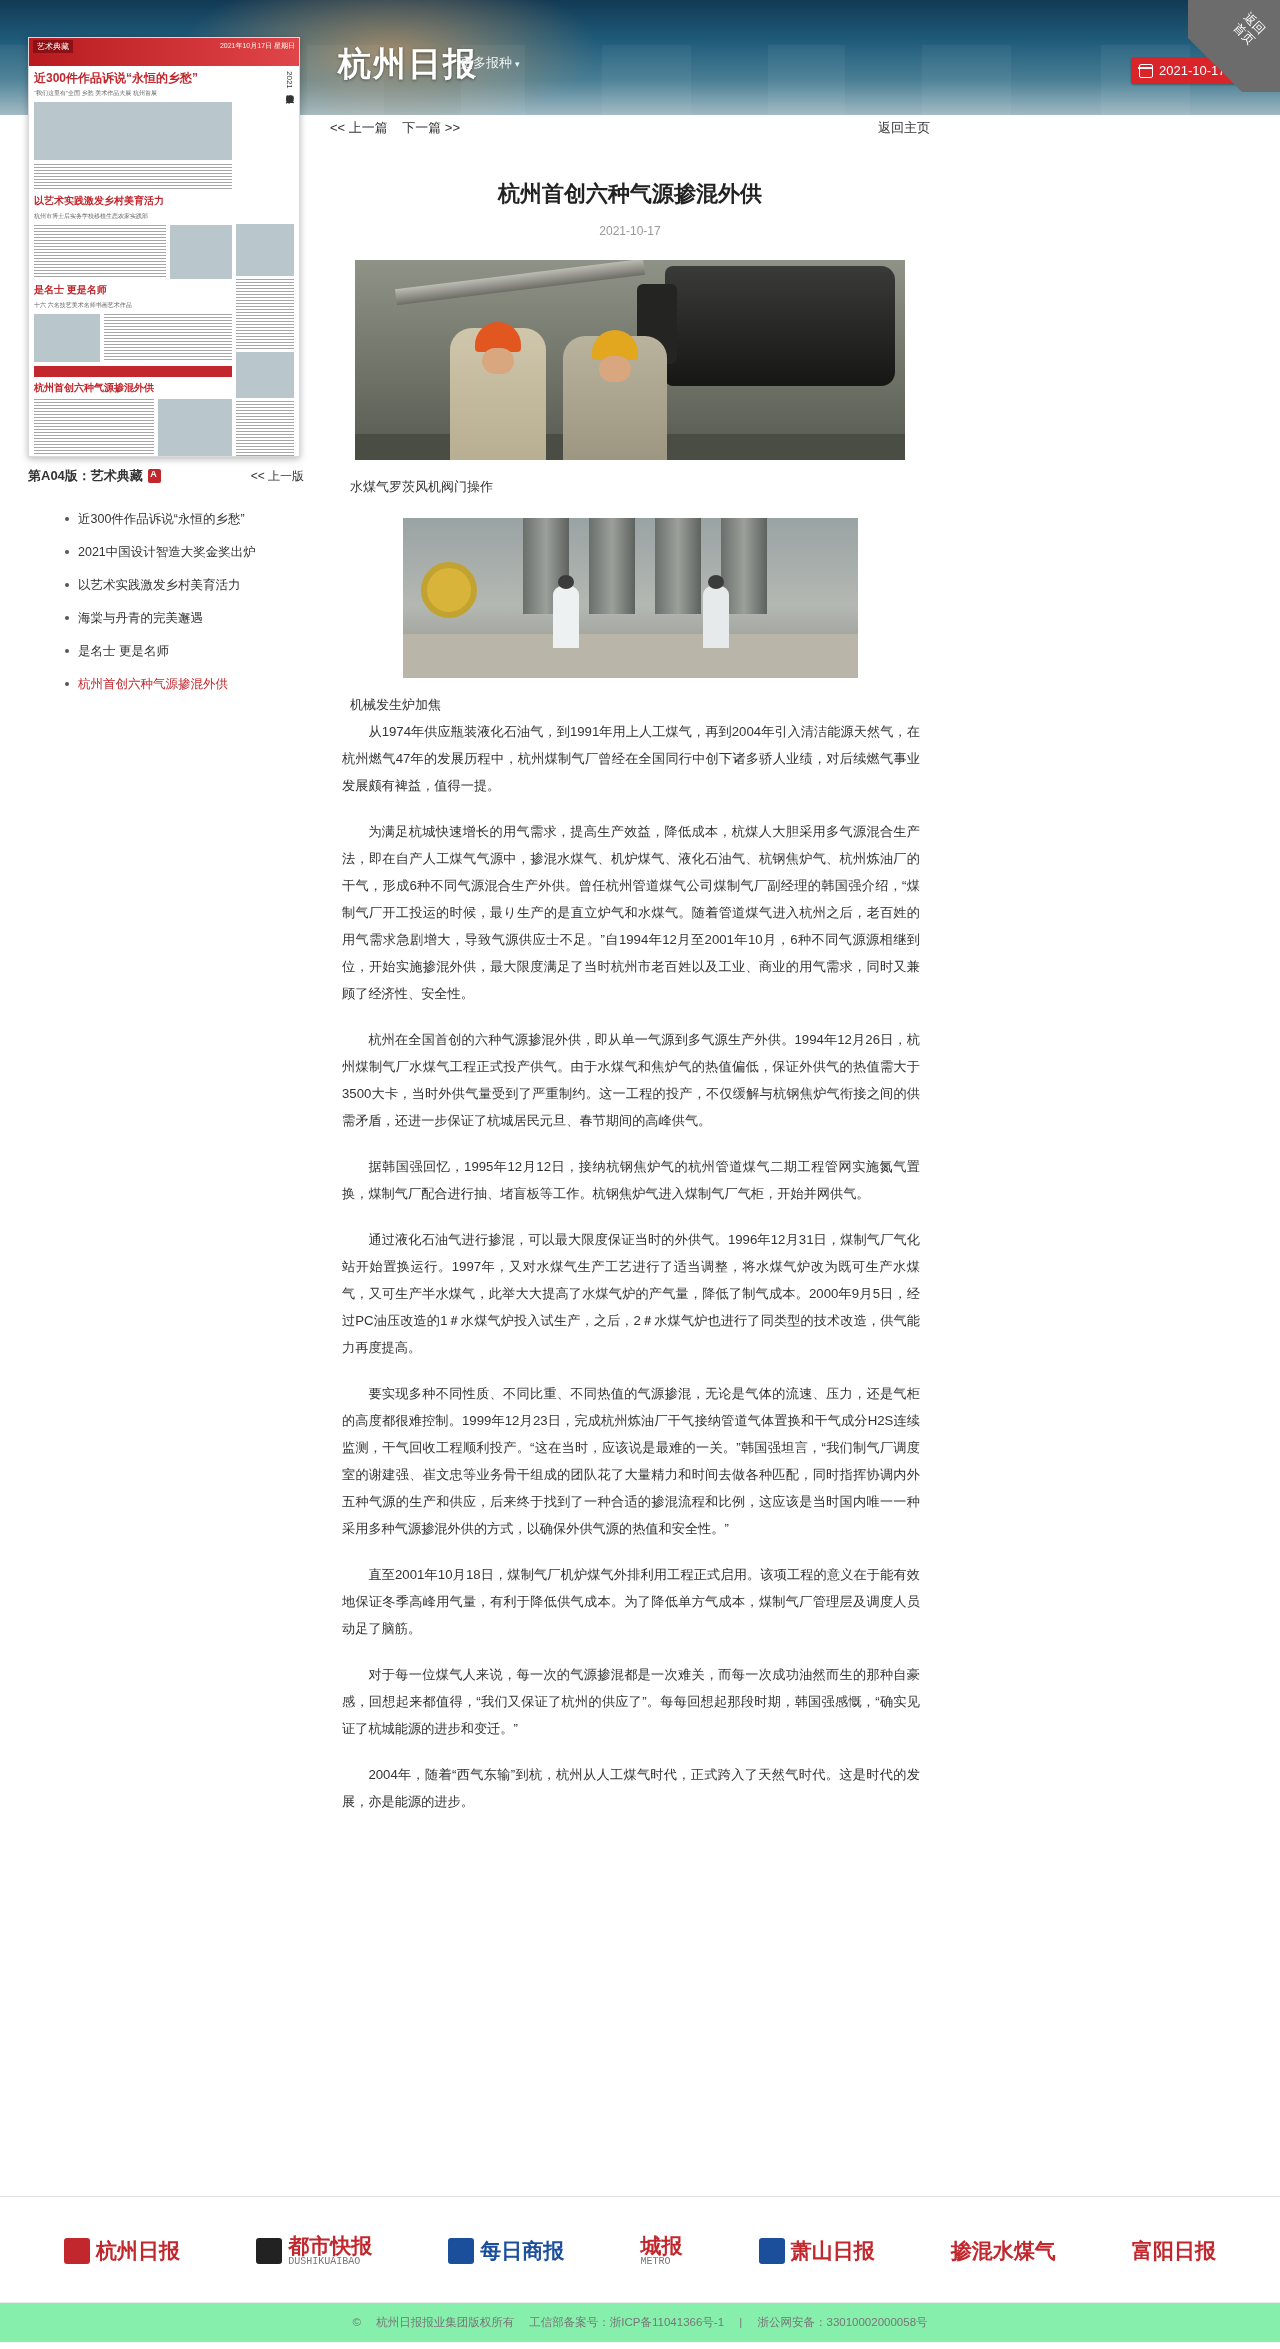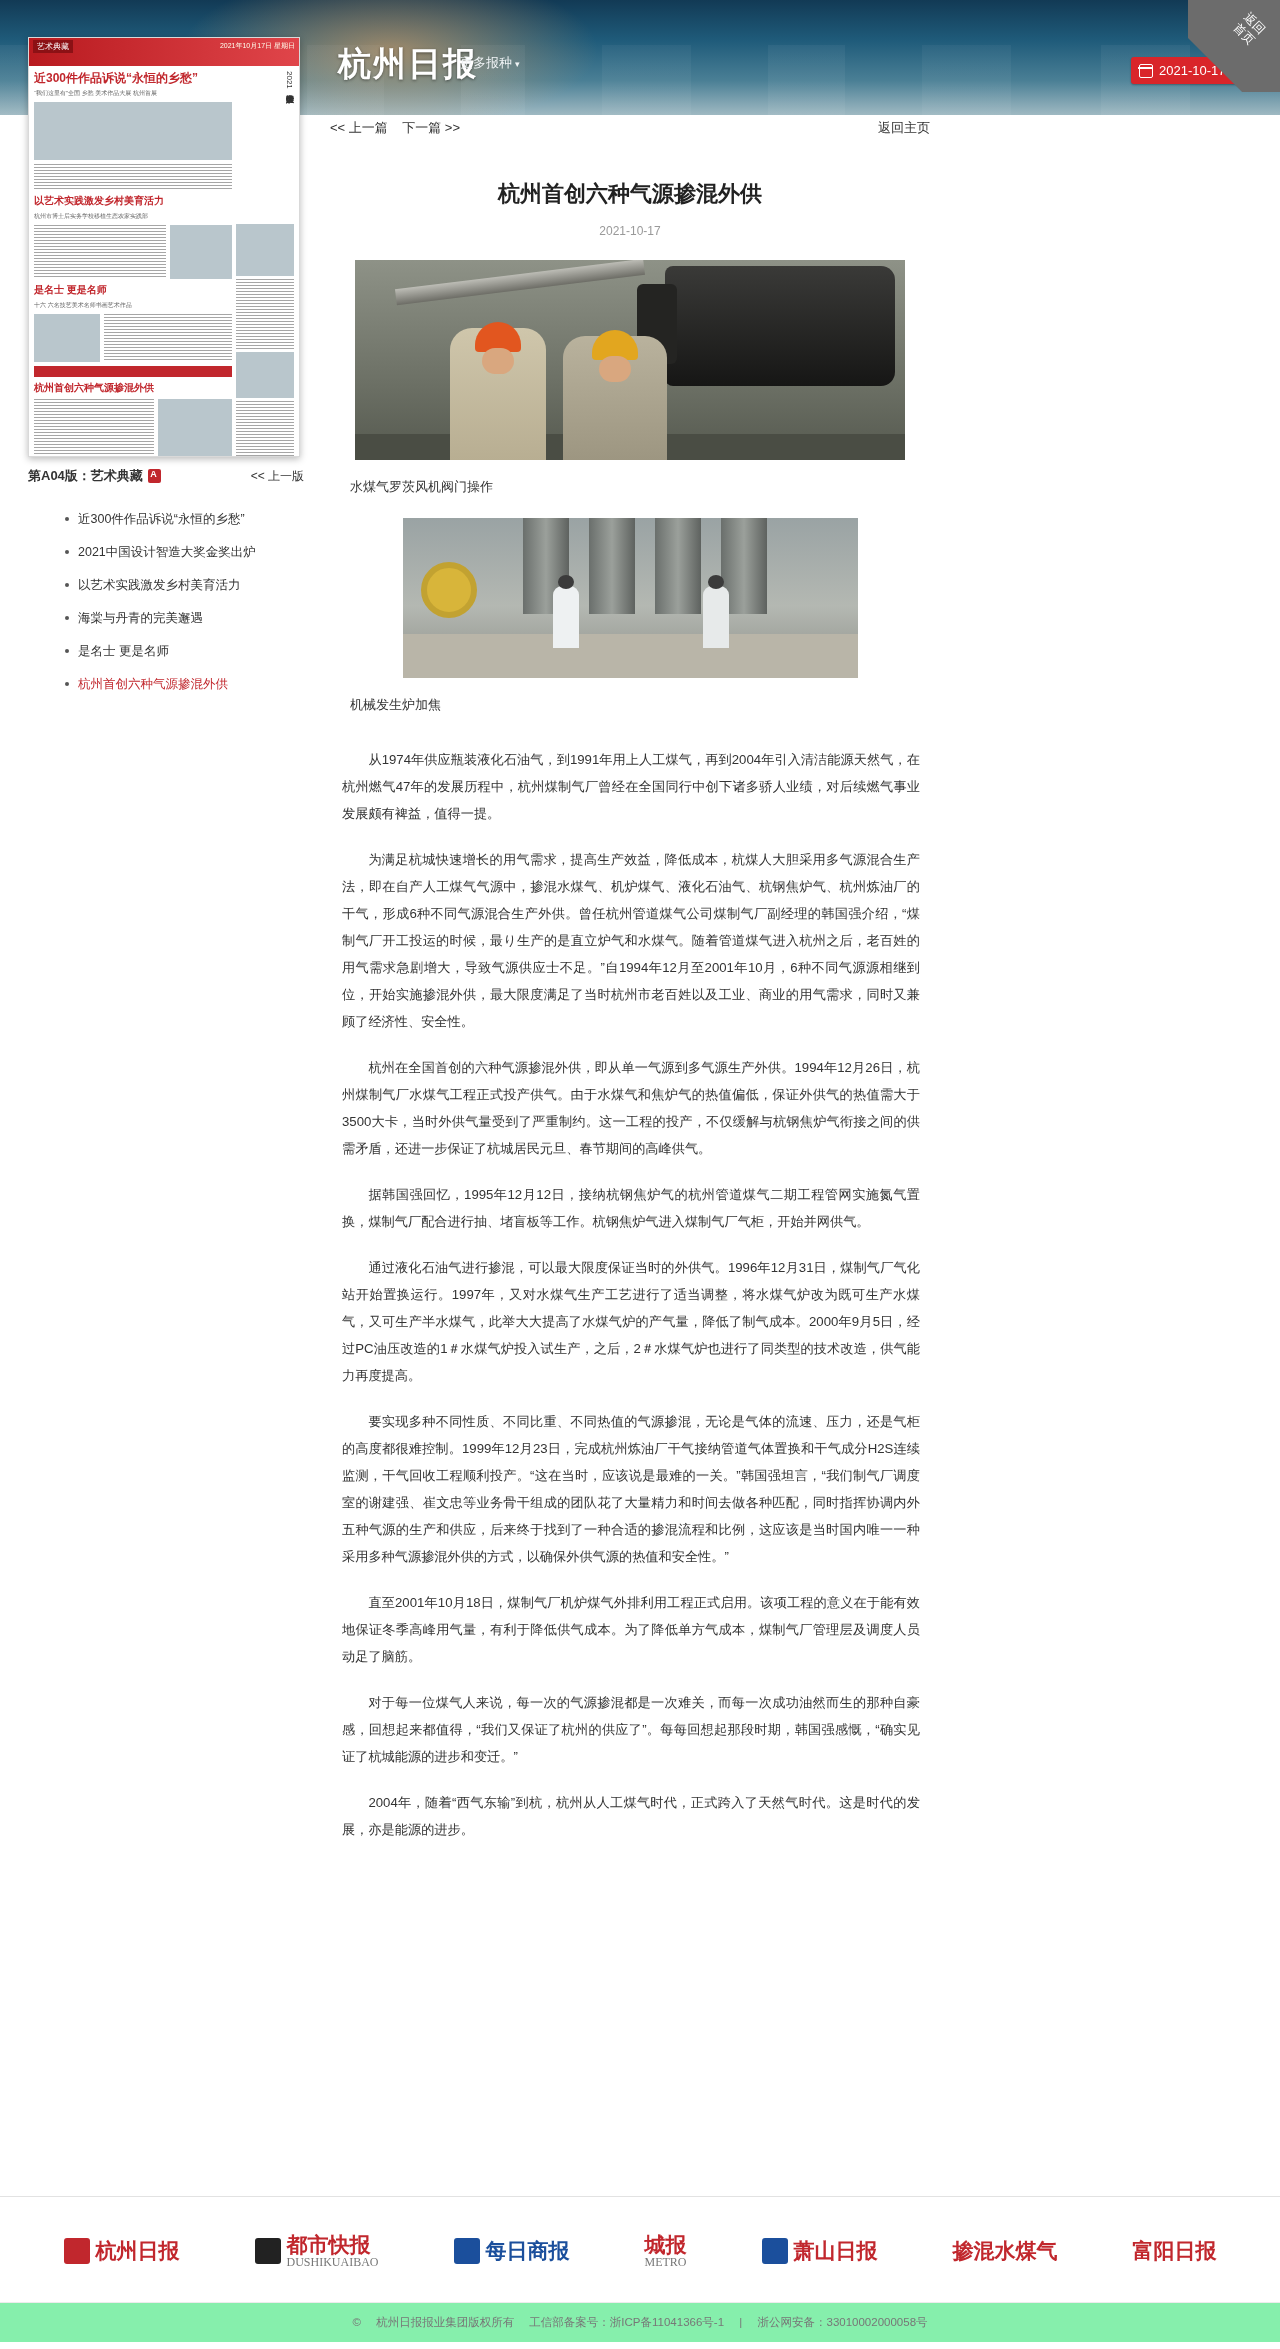--- a/index.html
+++ b/index.html
@@ -143,21 +143,21 @@
 
   .photo-wrap { margin-top:22px; }
   .photo {
     width:550px; height:200px; margin:0 auto; display:block;
     position:relative; overflow:hidden; background:#6b6f63;
   }
   .caption { font-size:13px; color:#333; margin:18px 0 0 20px; }
 
   .photo2 { width:455px; height:160px; margin:22px auto 0; position:relative; overflow:hidden; background:#7c8a8e; }
 
-  .body-text { margin-top:32px; padding:0 10px 0 12px; }
+  .body-text { margin-top:4px; padding:0 10px 0 12px; }
   .body-text p {
     font-size:13.2px; line-height:27px; color:#333; margin:0 0 19px 0;
     text-align:justify; text-indent:2em;
   }
 
   
   .ph1-bg { position:absolute; inset:0; background:linear-gradient(180deg,#8e9287 0%,#6d7166 60%,#55594f 100%); }
   .ph1-machine {
     position:absolute; right:10px; top:6px; width:230px; height:120px;
     background:linear-gradient(180deg,#3a3a38,#161615);
@@ -216,21 +216,21 @@
     font-size:21px; font-weight:bold; color:#c1272d; white-space:nowrap;
   }
   .logo .mark {
     width:26px; height:26px; background:#c1272d; border-radius:3px;
     display:inline-block; position:relative; flex:none;
   }
   .logo .mark.dark { background:#222; }
   .logo .mark.blue { background:#1b4f9c; }
   .logo.blue-t { color:#1b4f9c; }
   .logo.metro { color:#c1272d; }
-  .logo .sub { font-size:12px; color:#777; font-family:Liberation Serif, serif; font-weight:normal; }
+  .logo .sub { font-size:10px; color:#777; font-family:Liberation Mono, monospace; font-weight:normal; }
   .logo .stack { display:flex; flex-direction:column; line-height:1.05; }
 
   .copyright {
     position:absolute; left:0; top:2302px; width:1280px;
     background:#86efac; padding:12px 0; text-align:center;
     font-size:11.5px; color:#777; border-top:1px solid #ececec;
   }
   .copyright span { margin:0 6px; }
 </style>
 </head>

